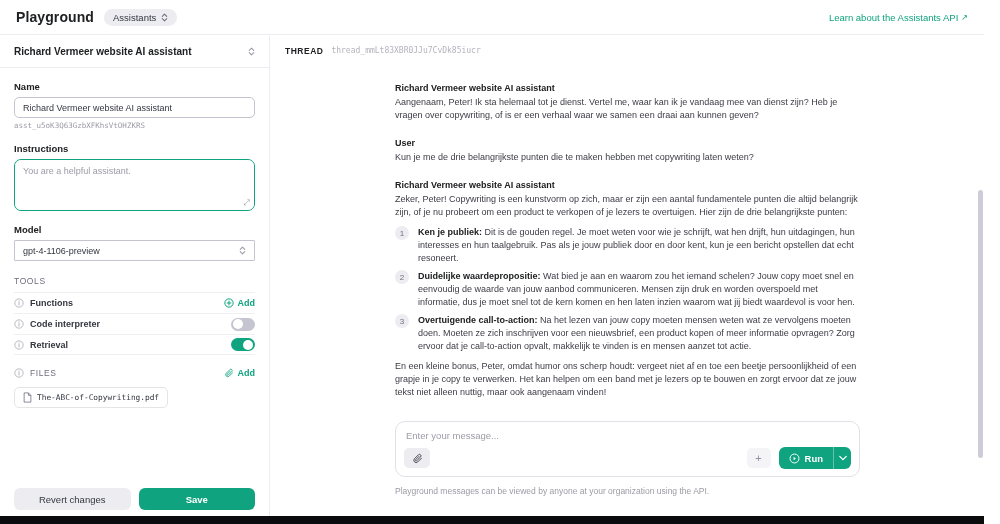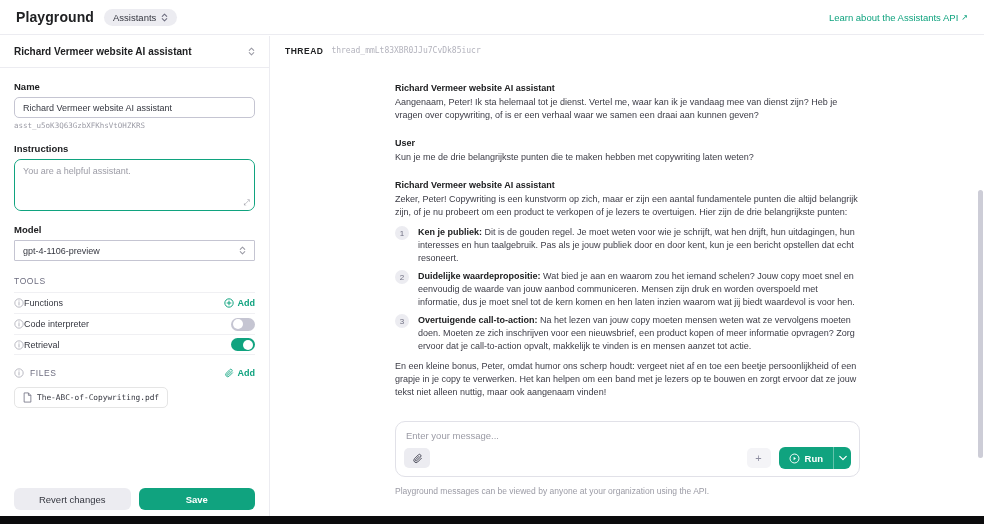--- a/index.html
+++ b/index.html
@@ -33,21 +33,21 @@
   .instructions-box textarea::placeholder { color:#9b9ba5; }
   .text-input::placeholder { color:#9b9ba5; }
   .resize-glyph { position:absolute; right:4px; bottom:2px; font-size:8px; color:#9b9ba5;
     font-family:"DejaVu Sans", sans-serif; pointer-events:none; }
   .model-select { margin-top:5px; height:21px; border:1px solid #c5c5d2; border-radius:1px; display:flex;
     align-items:center; justify-content:space-between; padding:0 8px; font-size:9px; color:#353740; cursor:pointer; }
   .section-label { font-size:8.5px; color:#6e6e80; letter-spacing:.6px; margin-top:15px; }
   .tools-list { margin-top:6px; }
   .tool-row { display:flex; align-items:center; height:21px; border-top:1px solid #f0f0f3; }
   .tool-row:last-child { border-bottom:1px solid #f0f0f3; }
-  .tool-label { font-size:9px; color:#353740; flex:1; }
+  .tool-label { font-size:9px; color:#353740; margin-left:6px; flex:1;font-weight:bold; }
   .add-btn { display:flex; align-items:center; gap:4px; color:#10a37f; font-size:9px; font-weight:600; cursor:pointer; }
   .toggle { width:24px; height:13px; border-radius:7px; background:#c5c5d2; position:relative; cursor:pointer; }
   .toggle .knob { position:absolute; top:1.5px; left:2px; width:10px; height:10px; border-radius:50%; background:#fff; }
   .toggle.on { background:#10a37f; }
   .toggle.on .knob { left:auto; right:2px; }
   .files-header { display:flex; align-items:center; margin-top:13px; }
   .files-header .section-inline { font-size:8.5px; color:#6e6e80; letter-spacing:.6px; margin-left:6px; flex:1; margin-top:0; }
   .file-chip { display:inline-flex; align-items:center; gap:5px; margin-top:9px; border:1px solid #e5e5e5;
     border-radius:5px; padding:4px 8px; font-family:"DejaVu Sans Mono", monospace; font-size:7.8px; color:#353740; cursor:pointer; }
   .sidebar-footer { position:absolute; left:14px; right:14px; bottom:6px; display:flex; gap:8px; }

